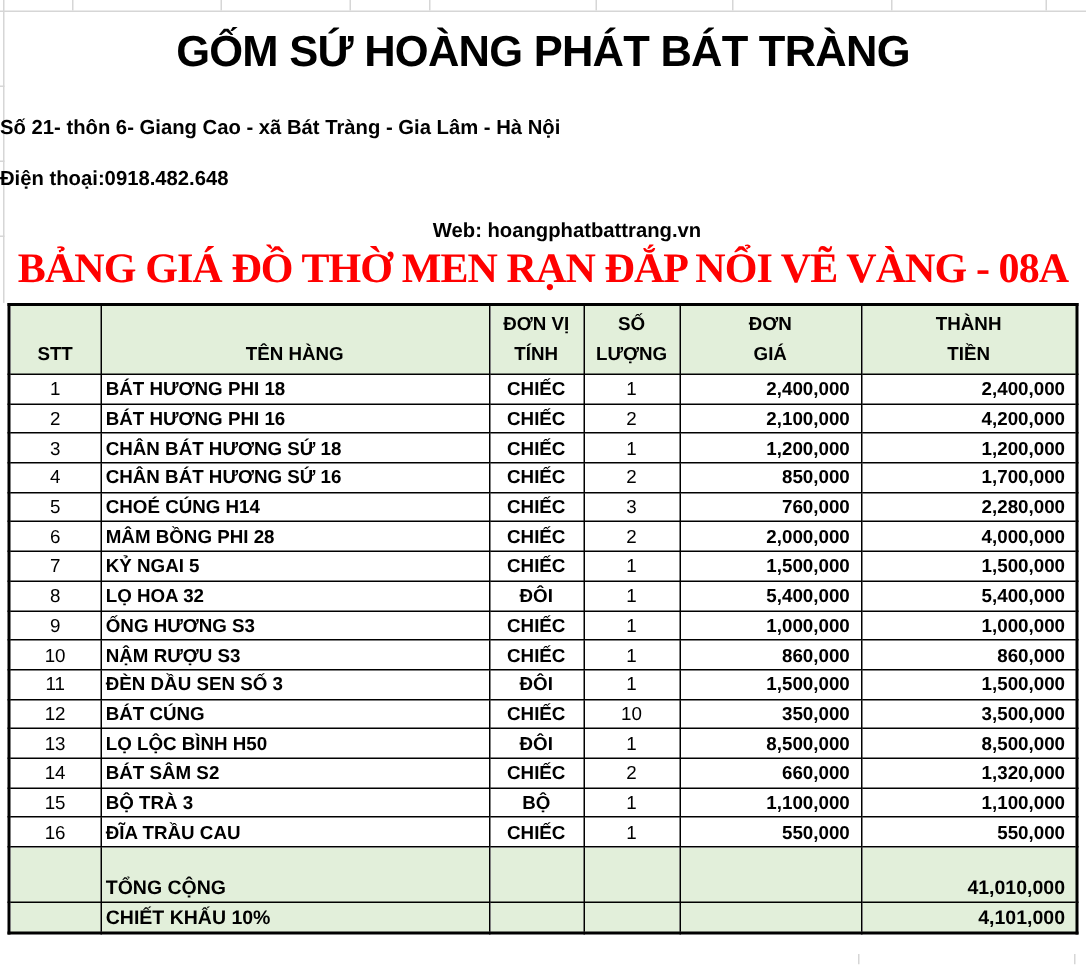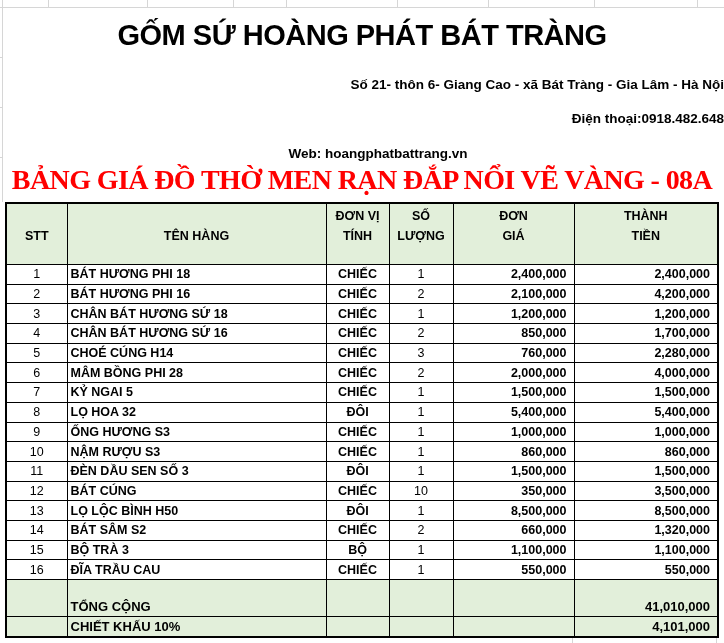--- a/index.html
+++ b/index.html
@@ -13,21 +13,21 @@
   .gridline{position:absolute;background:#d6d6d6;}
   .v{width:1px;}
   .h{height:1px;}
 
   
   .company-title{
     position:absolute;top:19px;left:0;width:724px;text-align:center;
     font-size:29px;font-weight:bold;letter-spacing:-0.5px;white-space:nowrap;
   }
   .sub-line{
-    position:absolute;left:0;width:724px;text-align:right;
+    position:absolute;left:0;width:724px;text-align:left;
     font-size:13.5px;font-weight:bold;white-space:nowrap;
   }
   .company-address{top:77px;}
   .company-phone{top:111px;}
   .web-email-row{
     position:absolute;top:146px;left:16px;width:724px;
     display:flex;justify-content:center;gap:34px;
     font-size:13.5px;font-weight:bold;white-space:nowrap;
   }
   .doc-title{
@@ -41,21 +41,21 @@
     position:absolute;left:5px;top:202px;width:712px;
     border-collapse:collapse;table-layout:fixed;
     border:2px solid #000;
   }
   .price-table th,.price-table td{
     border:1px solid #000;overflow:hidden;
   }
   .price-table thead th{
     background:#e2efda;
     font-size:12.5px;font-weight:bold;text-align:center;vertical-align:bottom;
-    white-space:pre-line;line-height:1.55;height:40px;padding:2px 1px 18px;
+    white-space:pre-line;line-height:1.55;height:40px;padding:2px 1px 3px;
   }
   .price-table tbody td{
     height:18.7px;font-size:12.5px;vertical-align:middle;padding:0 2px;
     background:#fff;
   }
   .price-table .c{text-align:center;}
   .price-table .l{text-align:left;padding-left:3px;}
   .price-table .r{text-align:right;padding-right:7px;}
   .price-table .bold{font-weight:bold;}
   .price-table tfoot td{

